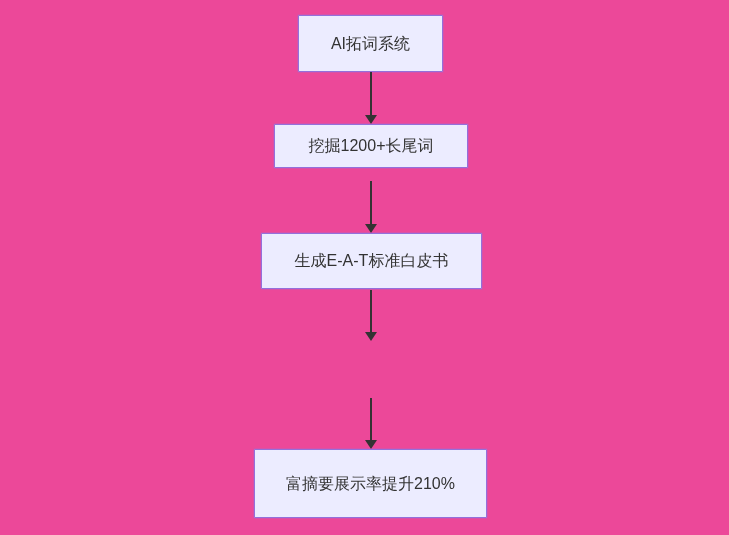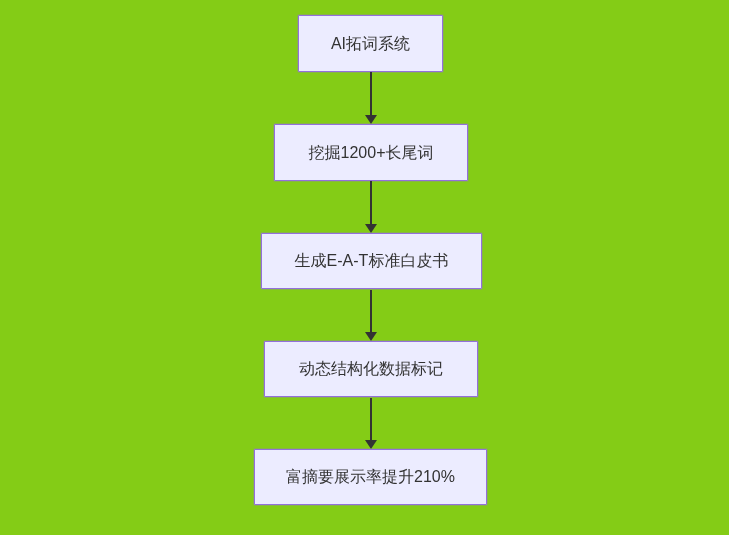--- a/index.html
+++ b/index.html
@@ -5,21 +5,21 @@
   html, body {
     margin: 0;
     padding: 0;
     background: #fafafa;
     font-family: "Liberation Sans", "DejaVu Sans", sans-serif;
   }
   .canvas {
     position: relative;
     width: 729px;
     height: 535px;
-    background: #84cc16;
+    background: #ec4899;
     overflow: hidden;
   }
   .flow-node {
     position: absolute;
     box-sizing: border-box;
     background: #ececff;
     border: 1px solid #9370db;
     box-shadow: 0 0 0 1px rgba(147,112,219,0.25);
     display: flex;
     align-items: center;
@@ -57,44 +57,41 @@
 
   <div class="flow-node" style="left:298px; top:15px; width:145px; height:57px;">
     <span>AI拓词系统</span>
   </div>
 
   <div class="edge" style="left:365px; top:72px; height:52px;">
     <div class="line"></div>
     <div class="head"></div>
   </div>
 
-  <div class="flow-node" style="left:274px; top:124px; width:194px; height:57px;">
+  <div class="flow-node" style="left:274px; top:124px; width:194px; height:44px;">
     <span>挖掘1200+长尾词</span>
   </div>
 
   <div class="edge" style="left:365px; top:181px; height:52px;">
     <div class="line"></div>
     <div class="head"></div>
   </div>
 
   <div class="flow-node" style="left:261px; top:233px; width:221px; height:56px;align-items:center;">
     <span>生成E-A-T标准白皮书</span>
   </div>
 
   <div class="edge" style="left:365px; top:290px; height:51px;">
     <div class="line"></div>
     <div class="head"></div>
   </div>
 
-  <div class="flow-node" style="left:264px; top:341px; width:214px; height:56px;">
-    <span>动态结构化数据标记</span>
-  </div>
 
   <div class="edge" style="left:365px; top:398px; height:51px;">
     <div class="line"></div>
     <div class="head"></div>
   </div>
 
-  <div class="flow-node" style="left:254px; top:449px; width:233px; height:56px;">
+  <div class="flow-node" style="left:254px; top:449px; width:233px; height:69px;">
     <span>富摘要展示率提升210%</span>
   </div>
 
 </div>
 
 </body></html>

